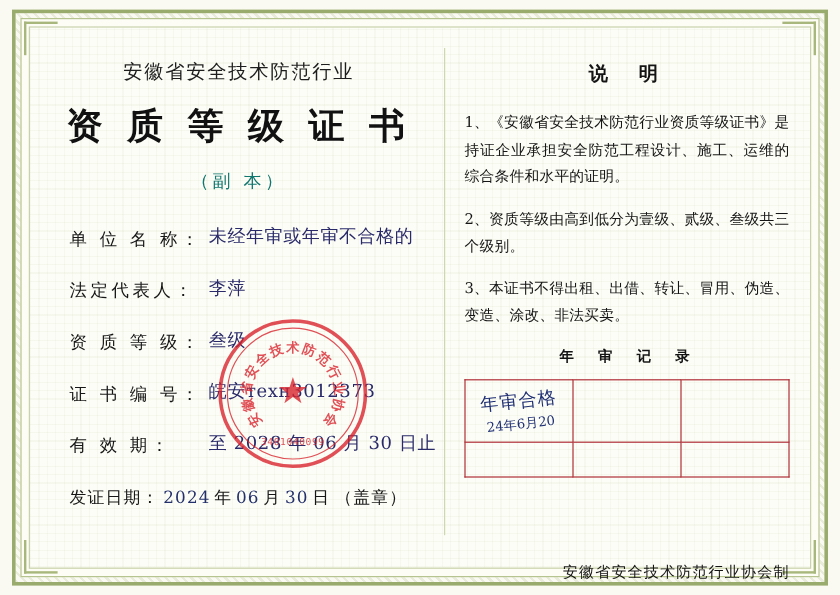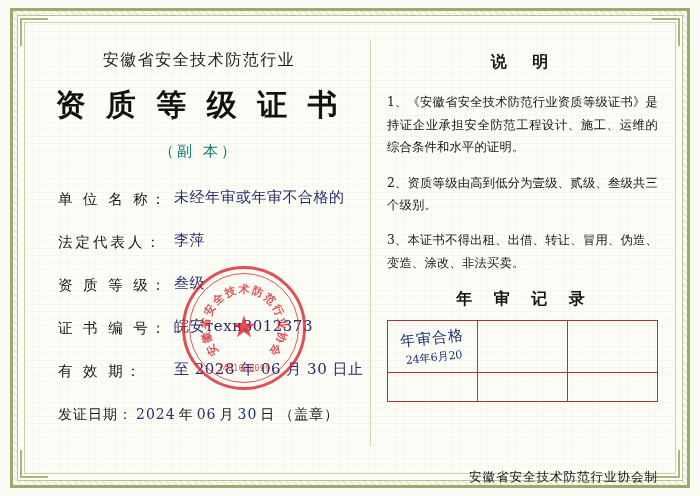--- a/index.html
+++ b/index.html
@@ -266,21 +266,21 @@
     color: #151515;
     margin-bottom: 10px;
     text-align: justify;
     letter-spacing: 0.2px;
   }
 
   .review-title {
     text-align: center;
     font-family: "DejaVu Serif", "Liberation Serif", serif;
     font-weight: bold;
-    font-size: 16px;
+    font-size: 12px;
     letter-spacing: 8px;
     color: #141414;
     margin-top: 14px;
   }
   .review-table {
     margin: 10px 8px 0 4px;
     border: 1px solid #b03038;
     border-collapse: collapse;
     width: calc(100% - 12px);
     height: 82px;

